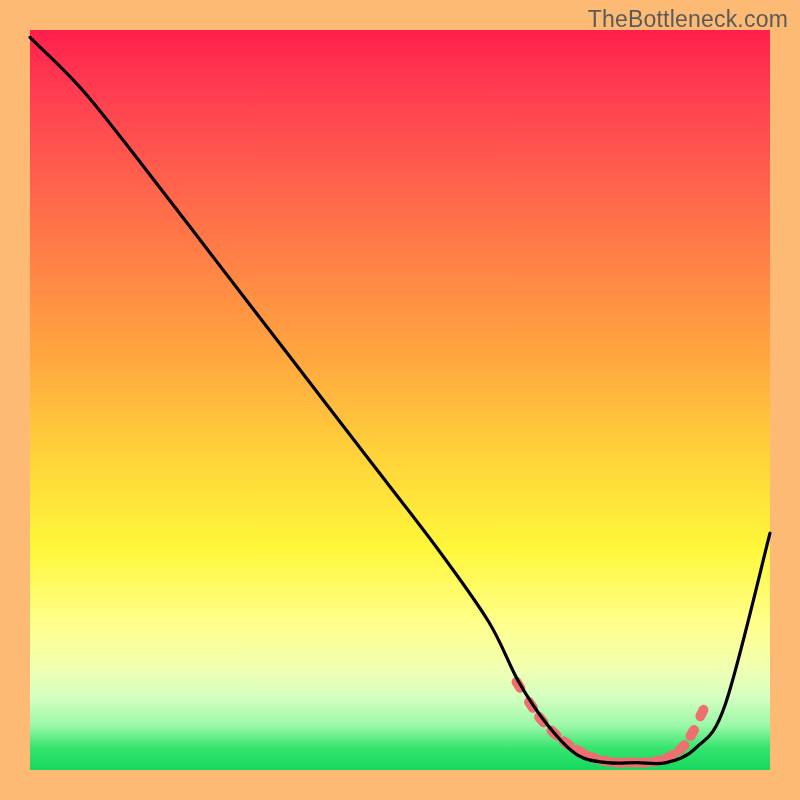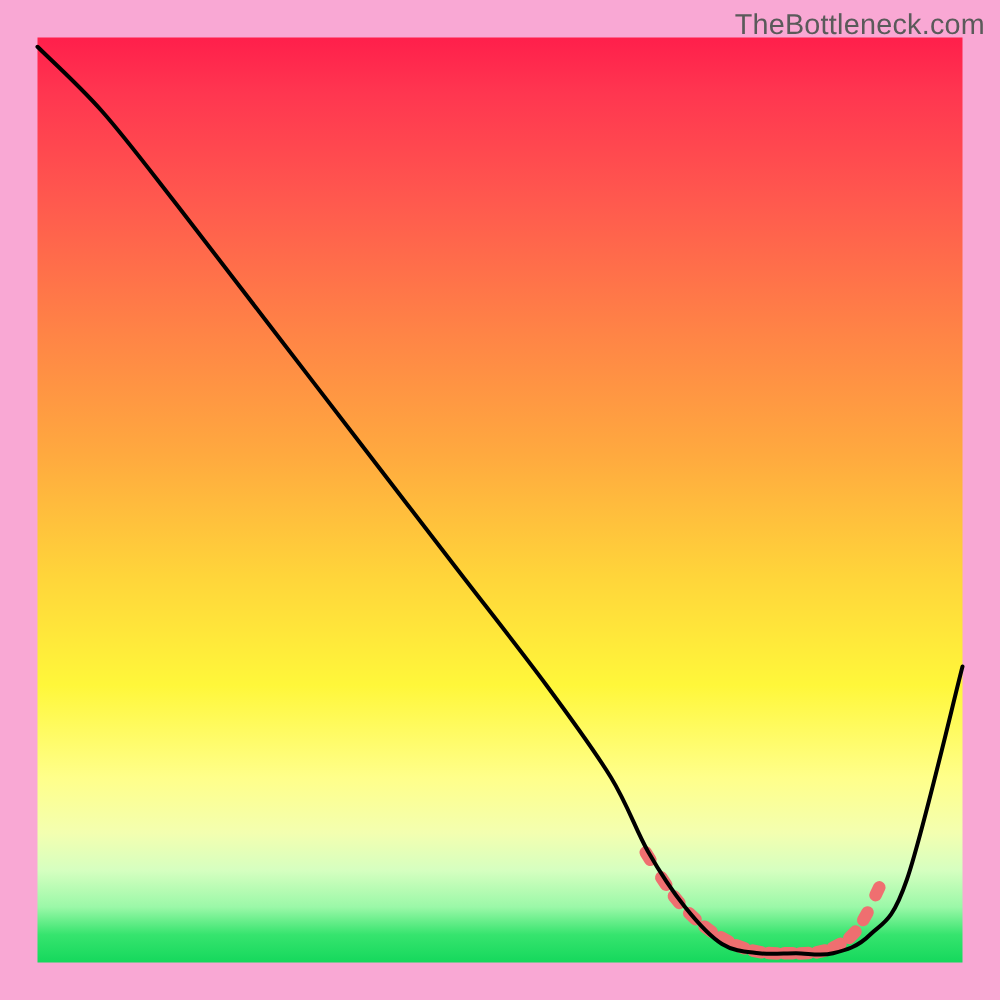--- a/index.html
+++ b/index.html
@@ -10,21 +10,21 @@
     background: #000;
     overflow: hidden;
     font-family: Arial, Helvetica, sans-serif;
   }
   .frame {
     position: absolute;
     left: 0;
     top: 0;
     width: 800px;
     height: 800px;
-    background: #f9a8d4;
+    background: #fdba74;
   }
   .plot {
     position: absolute;
     left: 30px;
     top: 30px;
     width: 740px;
     height: 740px;
     
     background: linear-gradient(
       to bottom,

